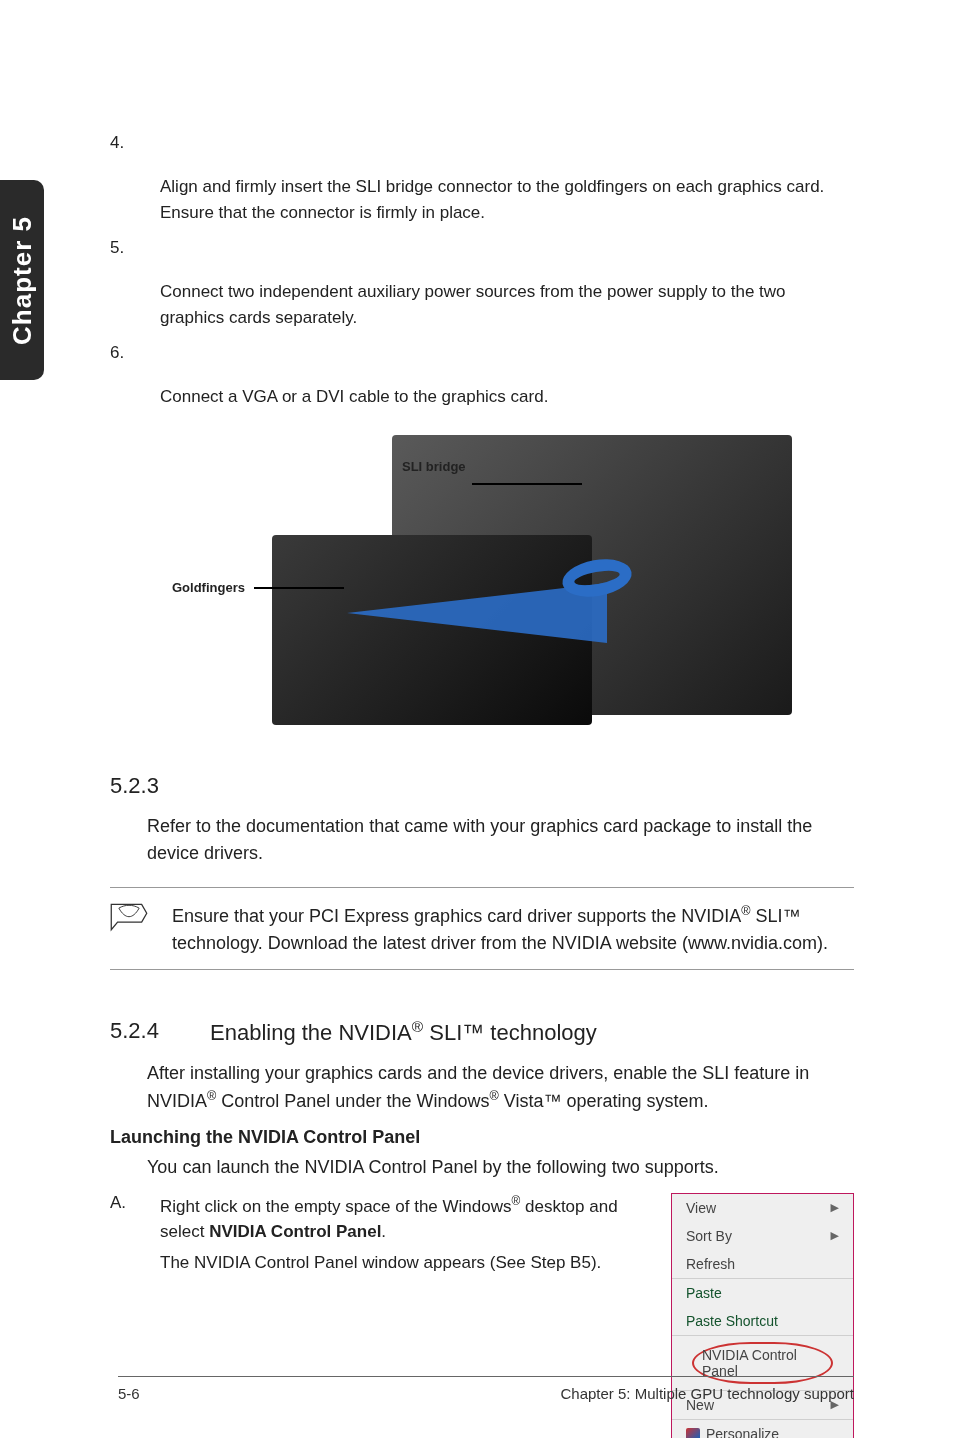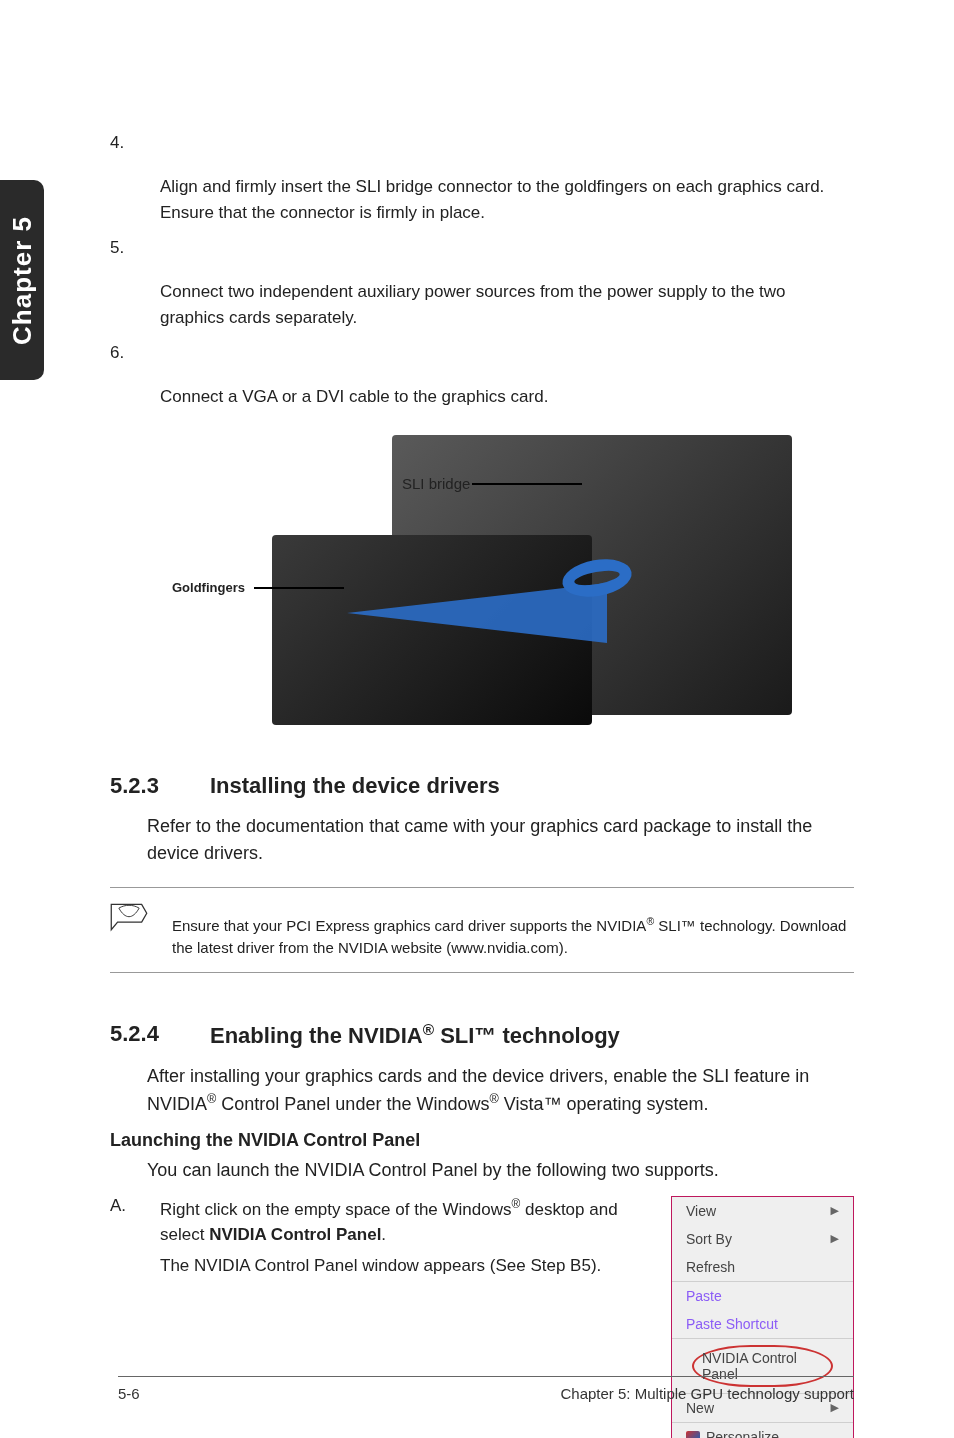--- a/index.html
+++ b/index.html
@@ -55,22 +55,22 @@
   }
   .fig-img-2 {
     position: absolute;
     left: 100px; bottom: 0;
     width: 320px; height: 190px;
     background: linear-gradient(135deg,#3a3a3a,#0a0a0a);
     border-radius: 4px;
   }
   .fig-callout-1 {
     position: absolute;
-    left: 230px; top: 40px;
-    font-size: 15px; font-weight: normal;
+    left: 230px; top: 24px;
+    font-size: 13px; font-weight: bold;
   }
   .fig-line-1 {
     position: absolute;
     left: 300px; top: 48px;
     width: 110px; height: 2px;
     background: #000;
   }
   .fig-callout-2 {
     position: absolute;
     left: 0; top: 145px;
@@ -93,58 +93,58 @@
   .fig-wedge {
     position:absolute;
     left:175px; top:148px;
     width:0;height:0;
     border-top:30px solid transparent;
     border-bottom:30px solid transparent;
     border-right:260px solid rgba(43,109,198,0.9);
   }
   h2.sec {
     font-size: 22px;
-    font-weight: bold;
+    font-weight: normal;
     margin-top: 48px;
     margin-bottom: 14px;
     display:flex;
   }
   h2.sec .num { flex:0 0 100px; }
   .p { font-size: 18px; line-height: 1.5; margin-bottom: 12px; margin-left: 37px; }
   .sup { font-size:0.7em; vertical-align: super; }
   .note-box {
     border-top: 1px solid #999;
     border-bottom: 1px solid #999;
     padding: 14px 0 12px 0;
     margin-top: 20px;
     display:flex;
     gap: 20px;
   }
   .note-icon { flex:0 0 42px;  }
   .note-icon svg { width:38px; height:30px; }
-  .note-text { font-size: 15px; line-height:1.5;margin-top:12px; }
+  .note-text { font-size: 18px; line-height:1.5; }
   h3.subh { font-size:18px; font-weight:bold; margin-bottom:6px; }
   .step-a { display:flex; gap:10px; }
   .step-a .lnum { flex:0 0 40px; font-size:17px; }
   .step-a .lbody { flex:1; font-size:17px; line-height:1.5; }
   .contextmenu {
     border:1px solid #be185d;
     background:#efefef;
     width: 183px;
     font-size:14px;
     color:#444;
   }
   .contextmenu .cm-item {
     padding:6px 14px;
     display:flex;
     justify-content:space-between;
     align-items:center;
   }
   .contextmenu .cm-sep { border-top:1px solid #cfcfcf; }
-  .contextmenu .cm-disabled { color:#8b5cf6; }
+  .contextmenu .cm-disabled { color:#14532d; }
   .contextmenu .cm-arrow { font-size:11px; color:#666; }
   .contextmenu .cm-highlight {
     margin: 0 6px;
   }
   .red-oval {
     border:2px solid #cc3333;
     border-radius: 50% / 60%;
     padding: 3px 8px;
   }
   .cm-icon {
@@ -200,21 +200,20 @@
     <div class="fig-wedge"></div>
     <div class="fig-circle"></div>
     <div class="fig-callout-1">SLI bridge</div>
     <div class="fig-line-1"></div>
     <div class="fig-callout-2">Goldfingers</div>
     <div class="fig-line-2"></div>
   </div>
 
   <h2 class="sec">
     <span class="num">5.2.3</span>
-    <span>Installing the device drivers</span>
   </h2>
   <p class="p">Refer to the documentation that came with your graphics card package to install the device drivers.</p>
 
   <div class="note-box">
     <div class="note-icon">
       <svg viewBox="0 0 60 44">
         <path d="M2 2 L50 2 L58 16 L50 30 L12 30 L2 42 Z" fill="none" stroke="#333" stroke-width="2"></path>
         <path d="M14 8 C24 2 36 2 46 8 C36 26 24 26 14 8 Z" fill="none" stroke="#333" stroke-width="1.5"></path>
       </svg>
     </div>

